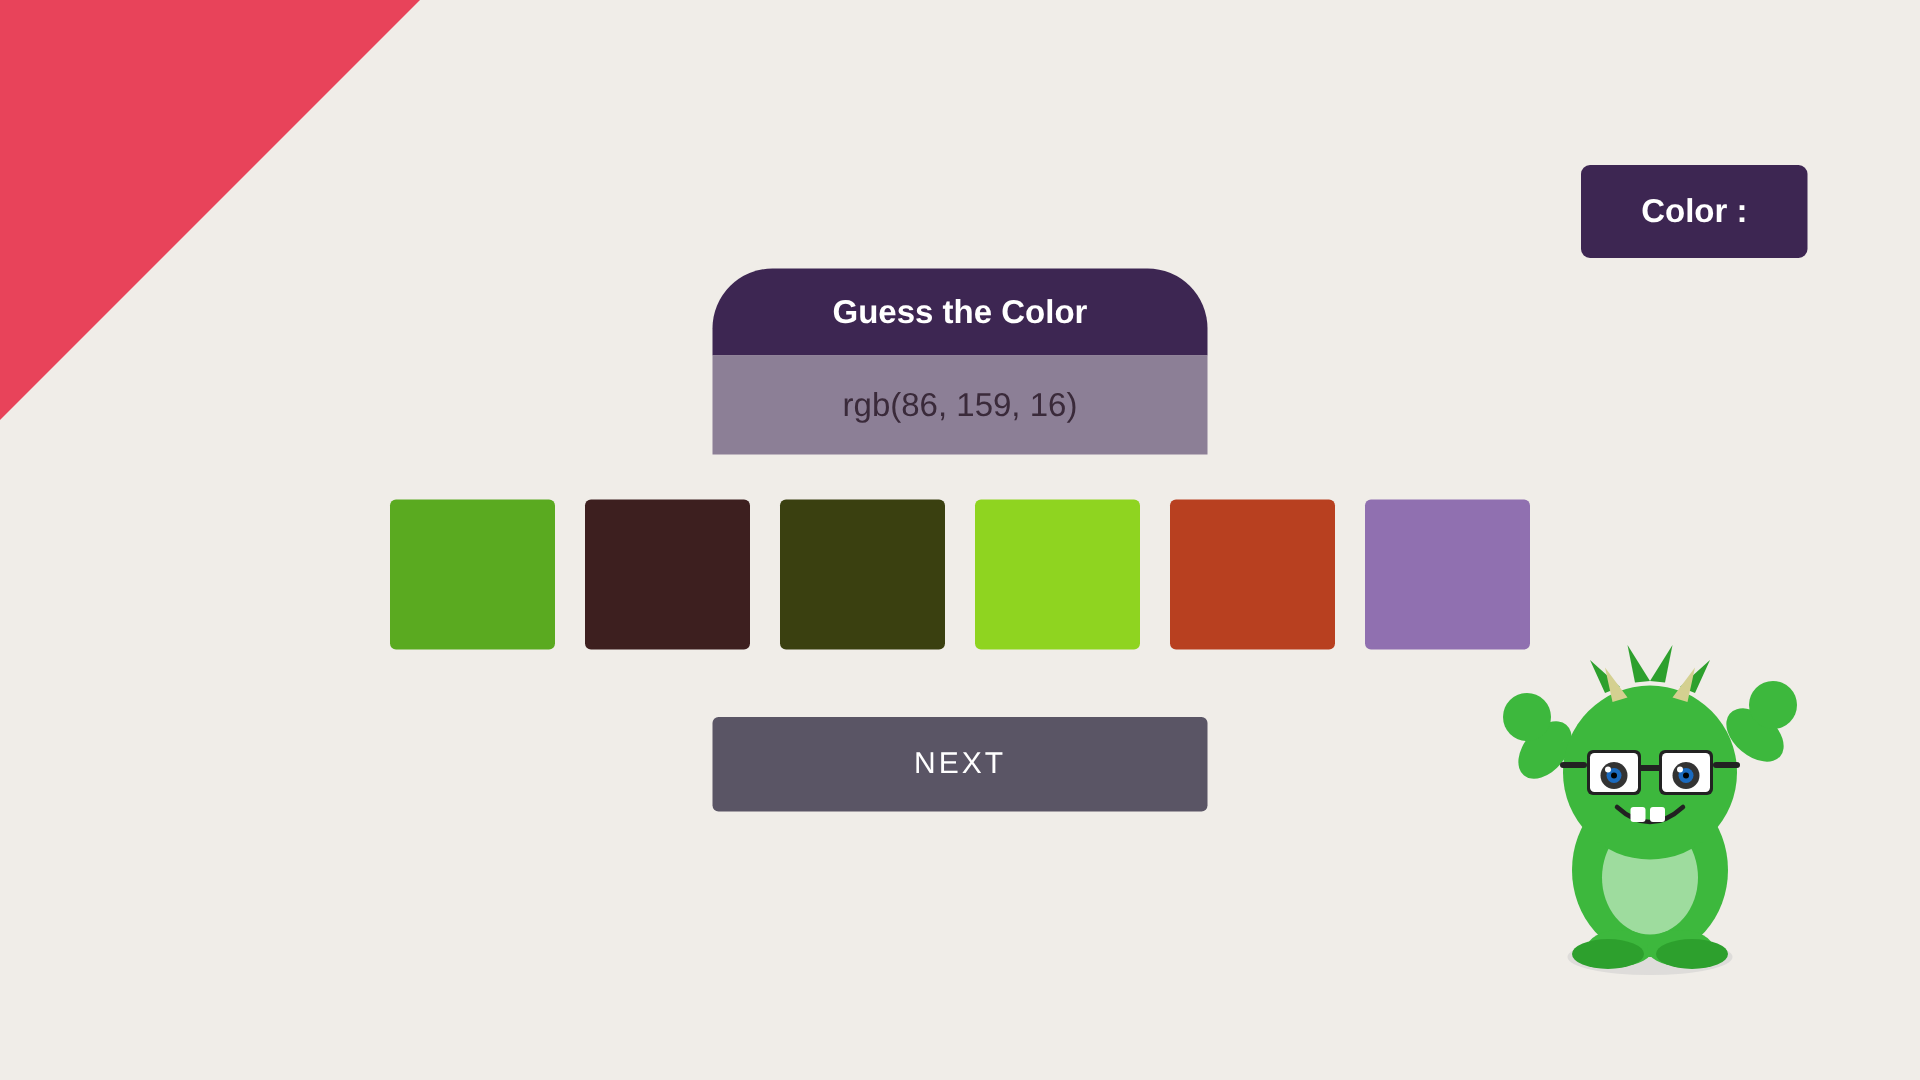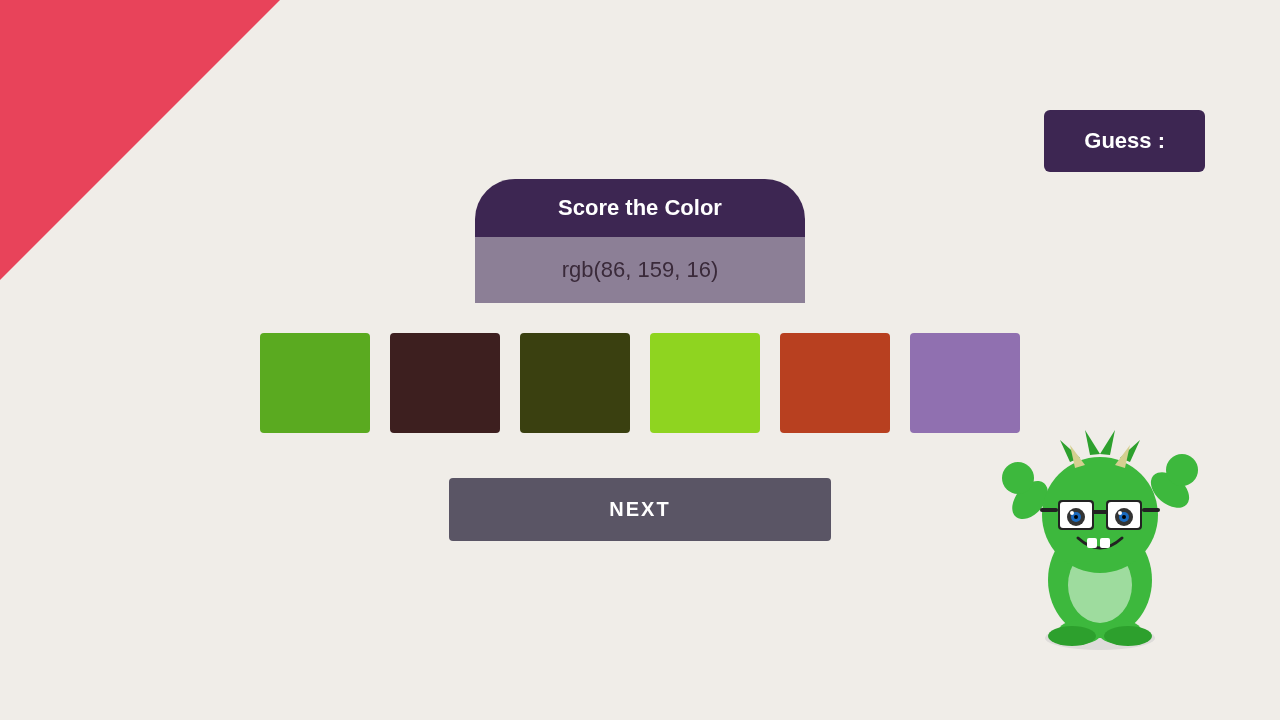--- a/index.html
+++ b/index.html
@@ -102,28 +102,28 @@
       height: 100px;
       border-radius: 4px;
       cursor: pointer;
     }
 
     
     .next-btn {
       background-color: #5a5565;
       color: white;
       font-size: 20px;
-      font-weight: bold;
+      font-weight: normal;
       padding: 20px 120px;
       border: none;
       border-radius: 4px;
       margin-top: 45px;
       cursor: pointer;
       letter-spacing: 2px;
-      width: 382px;
+      width: 330px;
       text-align: center;
     }
 
     
     .monster {
       position: absolute;
       right: 80px;
       bottom: 80px;
       width: 200px;
       height: 230px;
@@ -132,26 +132,26 @@
 </head>
 <body>
 
 <div class="corner-banner"></div>
 <div class="corner-text">
   <span>COLOR GUESSING</span><br>
   <span>GAME USING JAVASCRIPT</span>
 </div>
 
 <div class="score-box">
-  <span>Guess :</span>
+  <span>Color :</span>
 </div>
 
 <div class="game-area">
 
-  <div class="title-box">Score the Color</div>
+  <div class="title-box">Guess the Color</div>
 
   <div class="rgb-display">rgb(86, 159, 16)</div>
 
   <div class="color-options">
     <div class="color-swatch" style="background-color: #5aaa20;"></div>
     <div class="color-swatch" style="background-color: #3d1f1f;"></div>
     <div class="color-swatch" style="background-color: #3a4010;"></div>
     <div class="color-swatch" style="background-color: #8fd420;"></div>
     <div class="color-swatch" style="background-color: #b84020;"></div>
     <div class="color-swatch" style="background-color: #9070b0;"></div>

